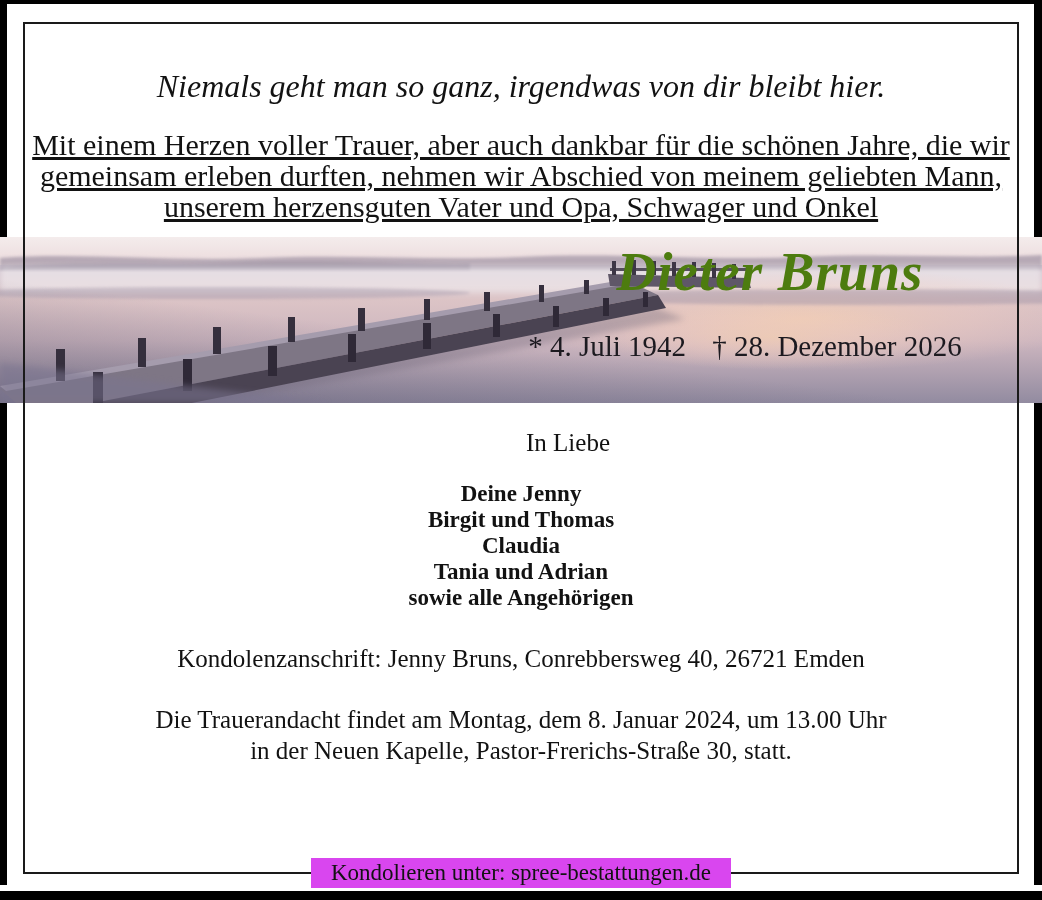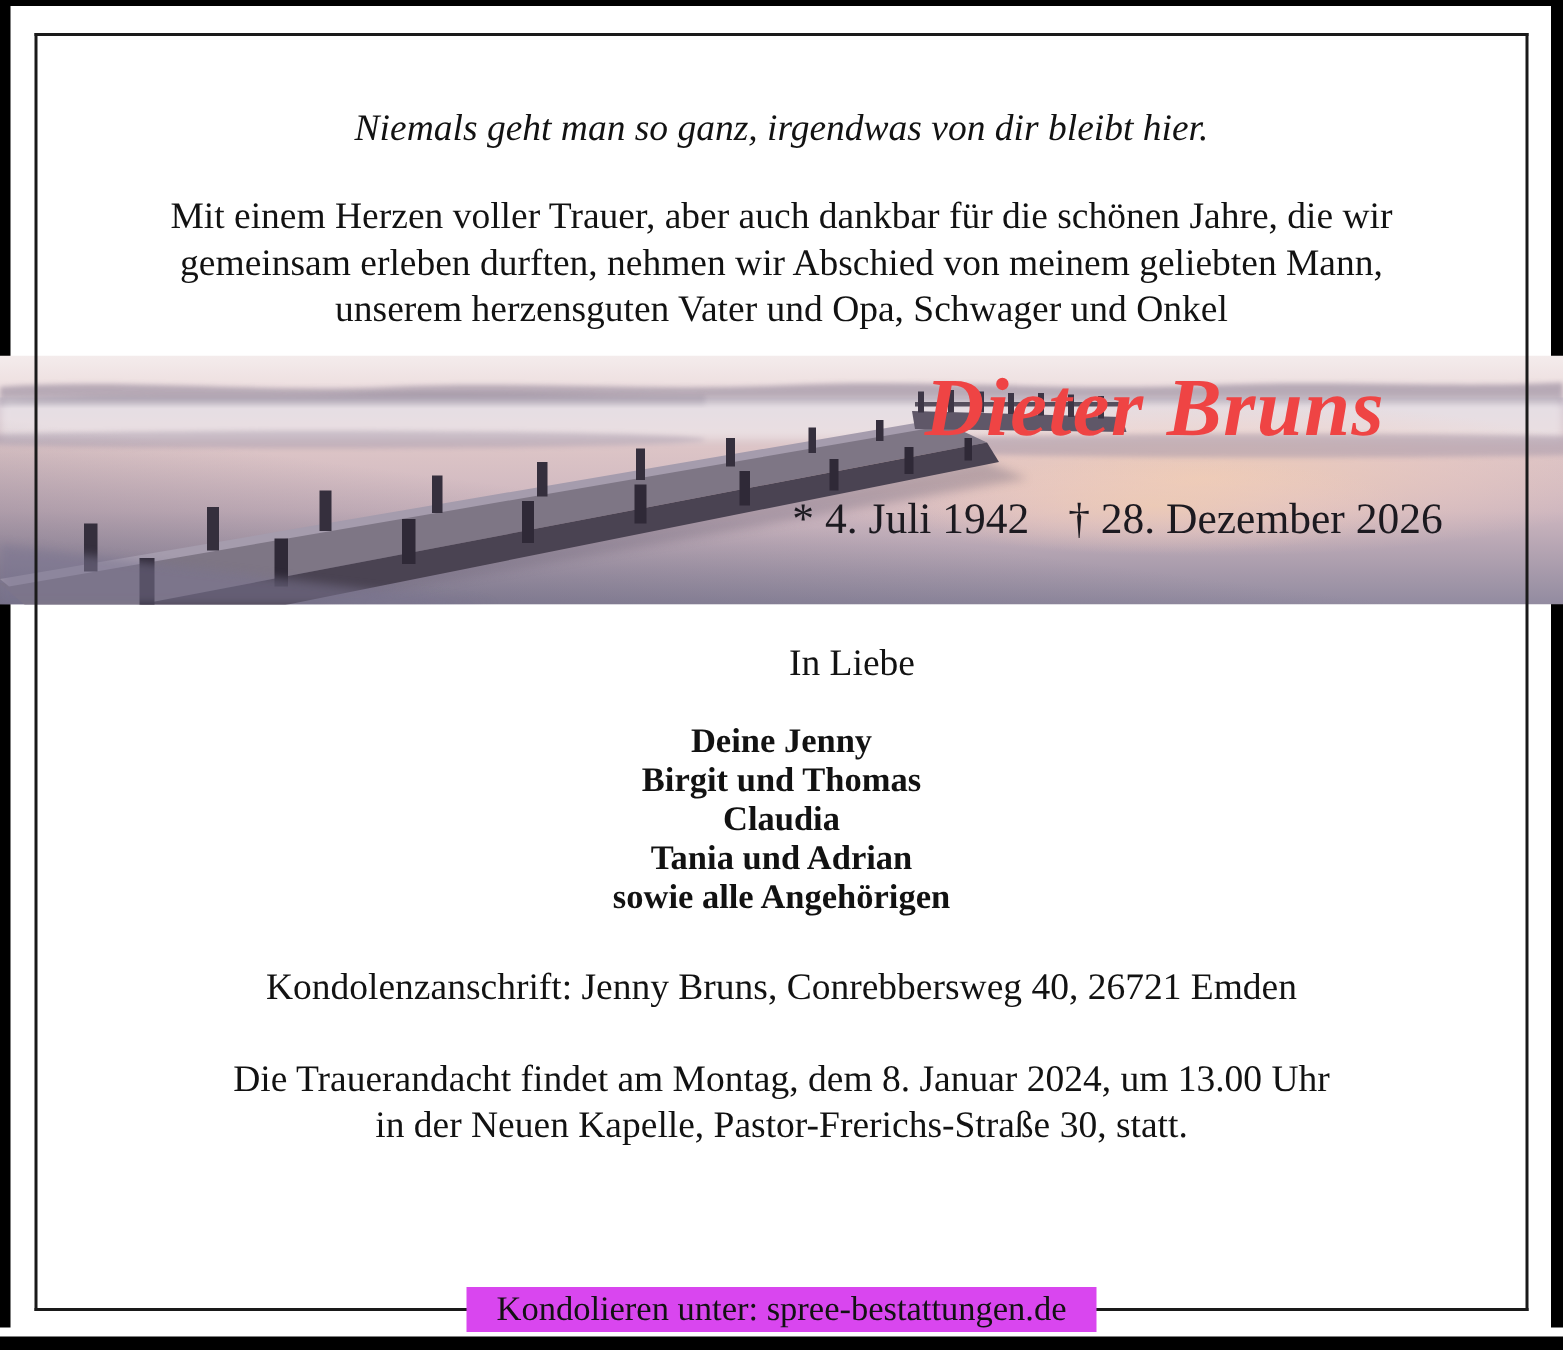--- a/index.html
+++ b/index.html
@@ -22,39 +22,39 @@
   .cline{position:absolute;background:#1a1a1a;z-index:5;}
   .cline-top{left:23px;top:22px;width:996px;height:2px;}
   .cline-left{left:23px;top:22px;width:2px;height:852px;}
   .cline-right{left:1017px;top:22px;width:2px;height:852px;}
   .cline-bottom{left:23px;top:872px;width:996px;height:2px;z-index:4;}
 
   .centerblock{
     position:absolute;left:23px;width:996px;
     text-align:center;z-index:6;
   }
-  .quote{top:71px;font-style:italic;font-size:25px;line-height:30px;}
-  .intro{top:129px;font-size:25px;line-height:31px;}
+  .quote{top:71px;font-style:italic;font-size:32px;line-height:30px;}
+  .intro{top:129px;font-size:30px;line-height:31px;text-decoration:underline;}
   .closing{top:429px;font-size:25px;padding-left:47px;}
   .mourners{top:481px;font-size:23px;font-weight:bold;line-height:26px;}
   .condolence{top:645px;font-size:25px;}
   .service{top:704px;font-size:25px;line-height:31px;}
 
   
   .photo{
     position:absolute;left:0;top:237px;width:1042px;height:166px;
     z-index:2;
   }
   .photo svg{display:block;width:1042px;height:166px;}
 
   .deceased-name{
     position:absolute;left:520px;top:240px;width:500px;
     text-align:center;z-index:6;
     font-size:55px;font-weight:bold;font-style:italic;
-    color:#ef4444;letter-spacing:1px;line-height:64px;
+    color:#4d7c0f;letter-spacing:1px;line-height:64px;
   }
   .dates{
     position:absolute;left:425px;top:330px;width:640px;
     display:flex;justify-content:center;gap:26px;
     font-size:29px;color:#1c1a20;z-index:6;
   }
 
   
   .footer-wrap{
     position:absolute;left:23px;top:858px;width:996px;

